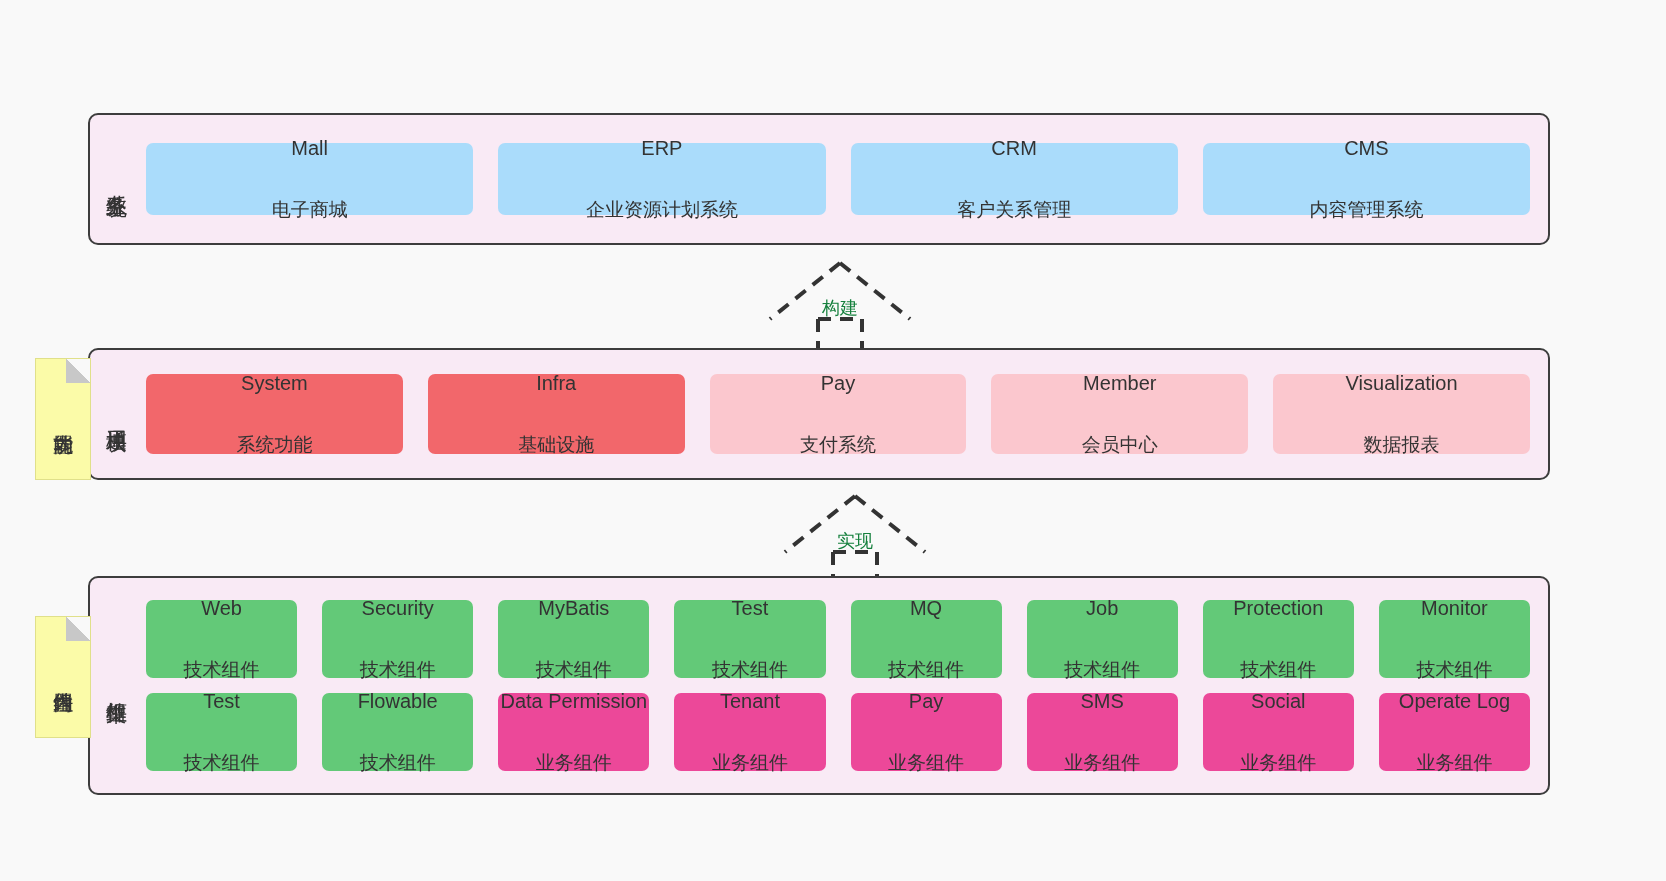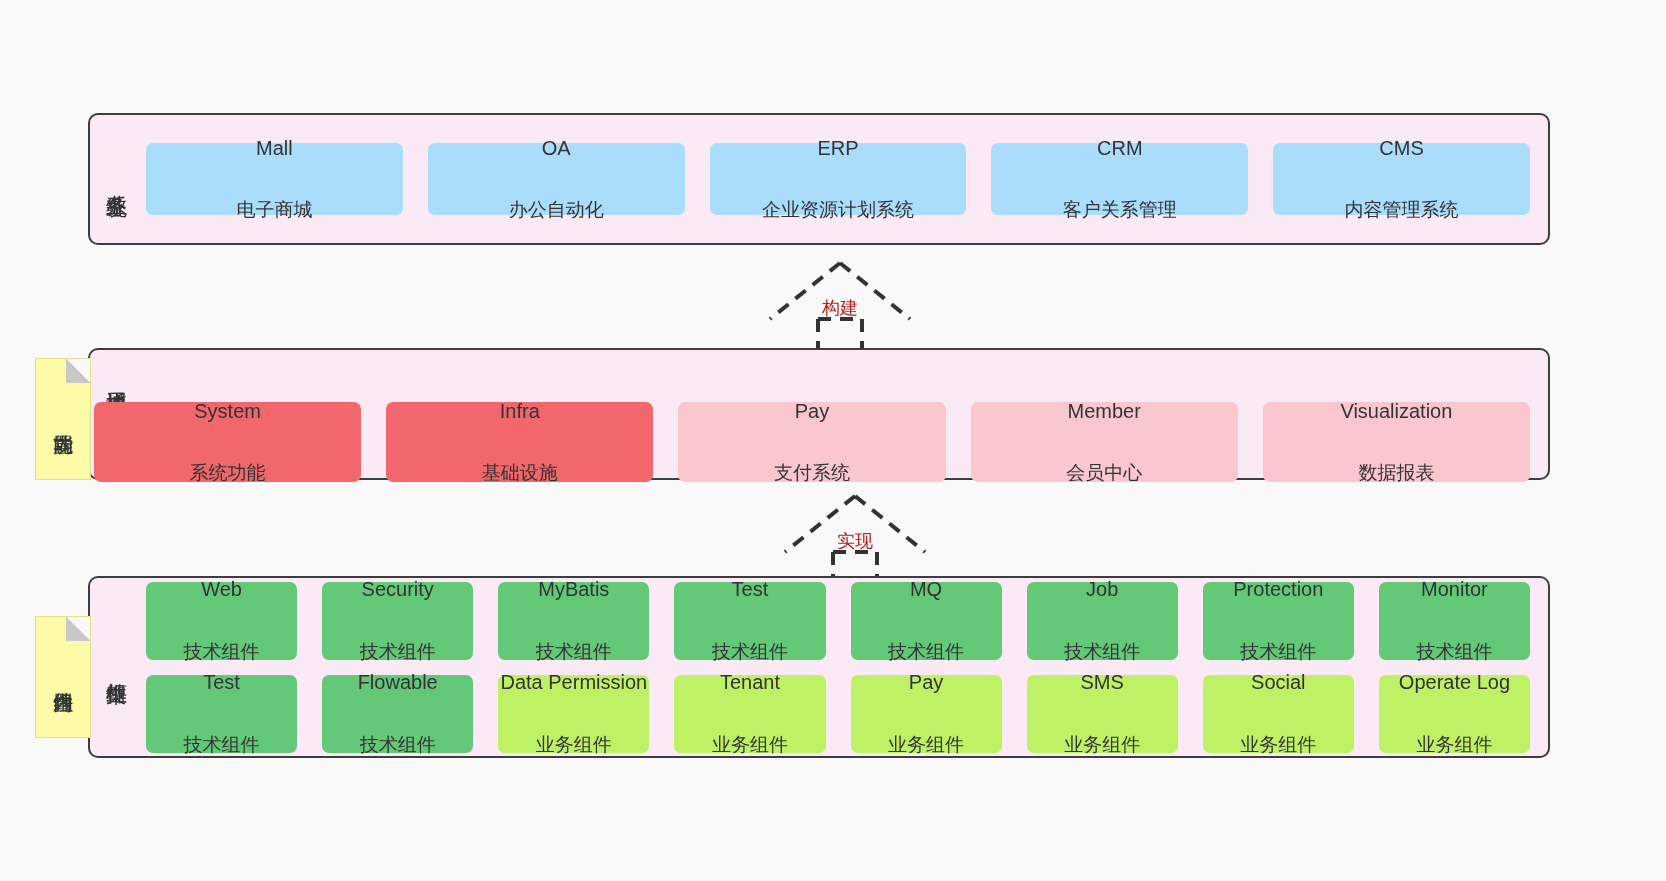--- a/index.html
+++ b/index.html
@@ -75,26 +75,26 @@
     color: #333333;
     user-select: none;
   }
   .cell .l2 { font-size: 19px; margin-top: 37px; }
 
   
   .c-blue       { background: #aadcfb; }
   .c-red        { background: #f2676b; }
   .c-pink       { background: #fbc7ce; }
   .c-green      { background: #63c978; }
-  .c-lightgreen { background: #bef264; }
+  .c-lightgreen { background: #ec4899; }
 
   
   #layer-business { left: 88px;  top: 113px; width: 1462px; height: 132px; }
-  #layer-modules  { left: 88px;  top: 348px; width: 1462px; height: 132px; flex-direction: column; }
-  #layer-frame    { left: 88px;  top: 576px; width: 1462px; height: 182px; }
+  #layer-modules  { left: 88px;  top: 348px; width: 1462px; height: 132px; }
+  #layer-frame    { left: 88px;  top: 576px; width: 1462px; height: 219px; }
 
   #layer-business .cell { height: 72px; }
   #layer-modules  .cell { height: 80px; }
   #layer-frame    .cell { height: 78px; }
 
   
   .note {
     position: absolute;
     background: #fbfba8;
     border: 1px solid #e0e08a;
@@ -129,45 +129,41 @@
     height: 100px;
   }
   .connector svg { display: block; }
   .connector .conn-label {
     position: absolute;
     left: 0;
     right: 0;
     top: 39px;
     text-align: center;
     font-size: 18px;
-    color: #b91c1c;
+    color: #15803d;
     background: transparent;
     user-select: none;
   }
   #connector-build   { left: 745px; top: 257px; }
   #connector-realize { left: 760px; top: 490px; }
 </style>
 </head>
 <body>
 
 <div class="canvas">
 
   <div class="layer" id="layer-business">
     <div class="layer-title">业务系统</div>
     <div class="layer-body">
       <div class="row">
         <div class="cell c-blue">
           <div class="l1">Mall</div>
           <div class="l2">电子商城</div>
         </div>
         <div class="cell c-blue">
-          <div class="l1">OA</div>
-          <div class="l2">办公自动化</div>
-        </div>
-        <div class="cell c-blue">
           <div class="l1">ERP</div>
           <div class="l2">企业资源计划系统</div>
         </div>
         <div class="cell c-blue">
           <div class="l1">CRM</div>
           <div class="l2">客户关系管理</div>
         </div>
         <div class="cell c-blue">
           <div class="l1">CMS</div>
           <div class="l2">内容管理系统</div>

